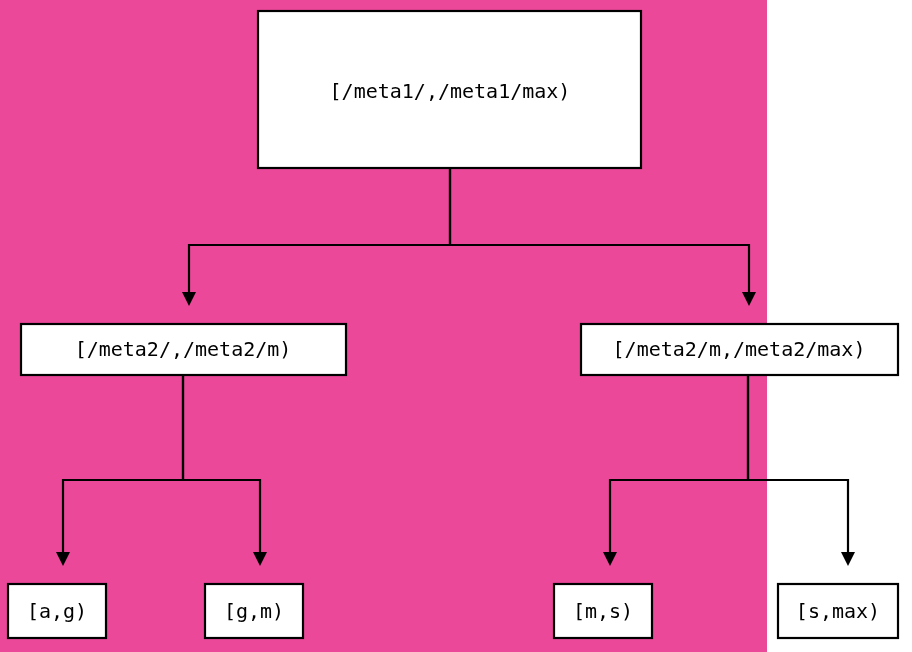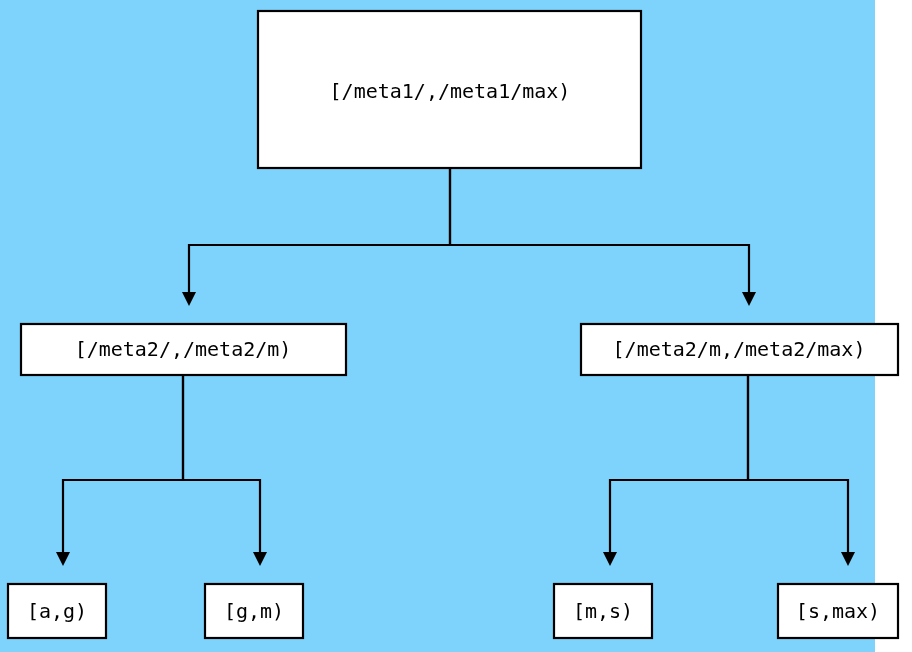--- a/index.html
+++ b/index.html
@@ -8,23 +8,23 @@
     background: #ffffff;
   }
   body {
     width: 912px;
     height: 652px;
     font-family: "DejaVu Sans Mono", "Liberation Mono", monospace;
     overflow: hidden;
   }
   #diagram-root {
     position: relative;
-    width: 875px;
+    width: 767px;
     height: 652px;
-    background: #7dd3fc;
+    background: #ec4899;
   }
   svg#tree-svg {
     display: block;
     width: 912px;
     height: 652px;
   }
   .node-box {
     fill: #ffffff;
     stroke: #000000;
     stroke-width: 2.2;

